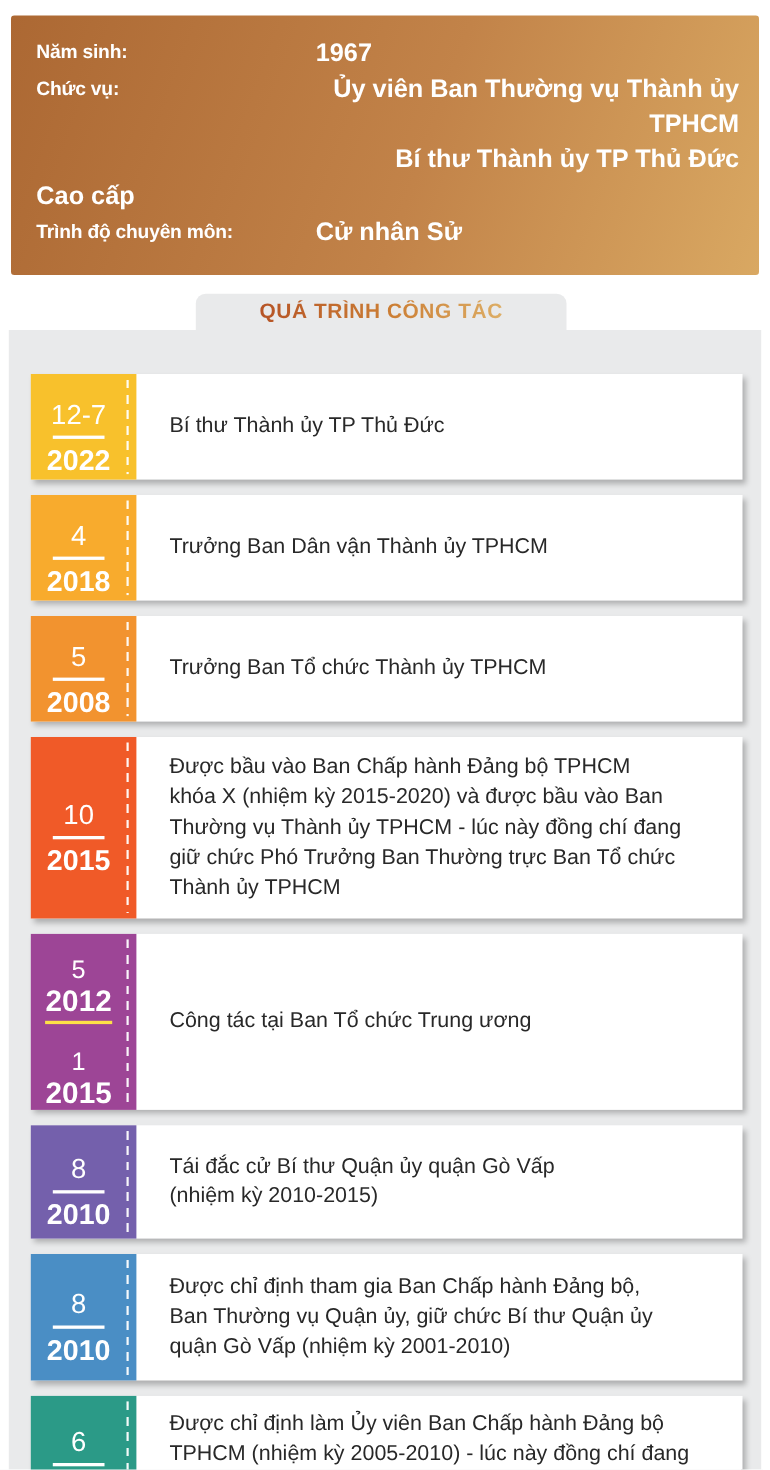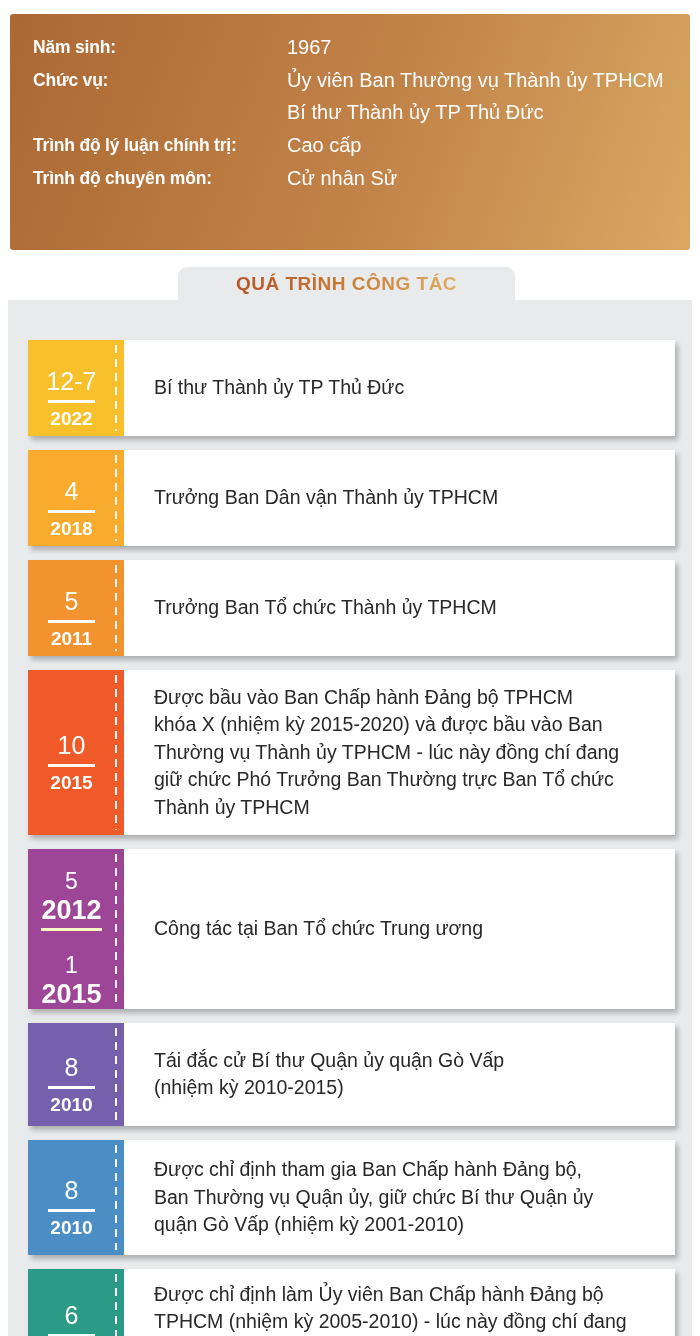--- a/index.html
+++ b/index.html
@@ -7,21 +7,21 @@
   .page { position:relative; width:700px; height:1336px; background:#ffffff; overflow:hidden; }
 
   
   .profile-panel {
     position:absolute; left:10px; top:14px; width:680px; height:236px;
     background:linear-gradient(110deg,#ac6833 0%,#c28349 55%,#d9a862 100%);
     border-radius:3px; padding:17px 18px 16px 23px;
   }
   .field { display:flex; align-items:flex-start; line-height:32px; color:#ffffff; margin-bottom:1px; }
   .flabel { width:254px; flex:0 0 254px; font-weight:700; font-size:17.5px; letter-spacing:-0.2px; white-space:nowrap; }
-  .fvalue { font-weight:400; font-size:20px; white-space:pre-line; }
+  .fvalue { font-weight:700; font-size:23px; white-space:pre-line;text-align:right; }
 
   
   .section-tab {
     position:absolute; left:178px; top:267px; width:337px; height:34px;
     background:#e9eaeb; border-radius:9px 9px 0 0;
     display:flex; align-items:center; justify-content:center;
   }
   .section-title {
     font-size:19px; font-weight:700; letter-spacing:0.5px;
     background:linear-gradient(90deg,#b65426 0%,#cc7f35 55%,#ddae66 100%);
@@ -46,24 +46,24 @@
     padding-right:9px;
   }
   .dash {
     position:absolute; right:7px; top:5px; bottom:5px; width:2.5px;
     background:repeating-linear-gradient(to bottom,
       rgba(255,255,255,0.95) 0px, rgba(255,255,255,0.95) 8px,
       rgba(255,255,255,0) 8px, rgba(255,255,255,0) 14px);
   }
   .month { font-size:25px; font-weight:400; line-height:1.12;margin-top:20px; }
   .rule  { width:47px; height:3px; background:#ffffff; margin:5px 0; }
-  .year  { font-size:19px; font-weight:700; line-height:1.12; }
+  .year  { font-size:26px; font-weight:700; line-height:1.12; }
   .datebox.double .month { font-size:23px; }
   .datebox.double .year  { font-size:27px; }
-  .datebox.double .year.u { border-bottom:3px solid #fef9c3; padding-bottom:3px; margin-bottom:2px; }
+  .datebox.double .year.u { border-bottom:3px solid #fde047; padding-bottom:3px; margin-bottom:2px; }
   .content {
     flex:1; display:flex; align-items:center;
     padding:12px 14px 12px 30px;
     font-size:19.5px; line-height:27.5px; font-weight:500; color:#282828;
     white-space:pre-line;
   }
 </style>
 </head>
 <body>
 
@@ -73,21 +73,20 @@
     <div class="field">
       <span class="flabel">Năm sinh:</span>
       <span class="fvalue">1967</span>
     </div>
     <div class="field">
       <span class="flabel">Chức vụ:</span>
       <span class="fvalue">Ủy viên Ban Thường vụ Thành ủy TPHCM
 Bí thư Thành ủy TP Thủ Đức</span>
     </div>
     <div class="field">
-      <span class="flabel">Trình độ lý luận chính trị:</span>
       <span class="fvalue">Cao cấp</span>
     </div>
     <div class="field">
       <span class="flabel">Trình độ chuyên môn:</span>
       <span class="fvalue">Cử nhân Sử</span>
     </div>
   </div>
 
   <div class="section-tab">
     <span class="section-title">QUÁ TRÌNH CÔNG TÁC</span>
@@ -112,21 +111,21 @@
         <span class="year">2018</span>
         <span class="dash"></span>
       </div>
       <div class="content">Trưởng Ban Dân vận Thành ủy TPHCM</div>
     </div>
 
     <div class="entry" style="min-height:96px">
       <div class="datebox" style="background-color: rgb(242, 147, 47);">
         <span class="month">5</span>
         <span class="rule"></span>
-        <span class="year">2011</span>
+        <span class="year">2008</span>
         <span class="dash"></span>
       </div>
       <div class="content">Trưởng Ban Tổ chức Thành ủy TPHCM</div>
     </div>
 
     <div class="entry" style="min-height:165px">
       <div class="datebox" style="background-color: rgb(240, 90, 40);">
         <span class="month">10</span>
         <span class="rule"></span>
         <span class="year">2015</span>

